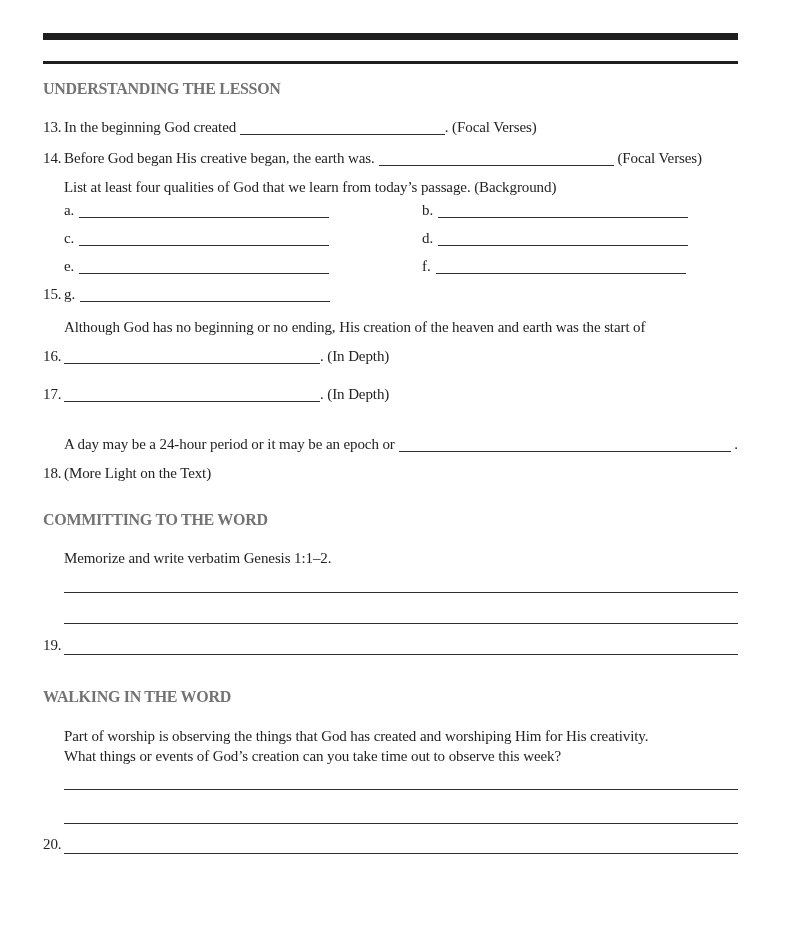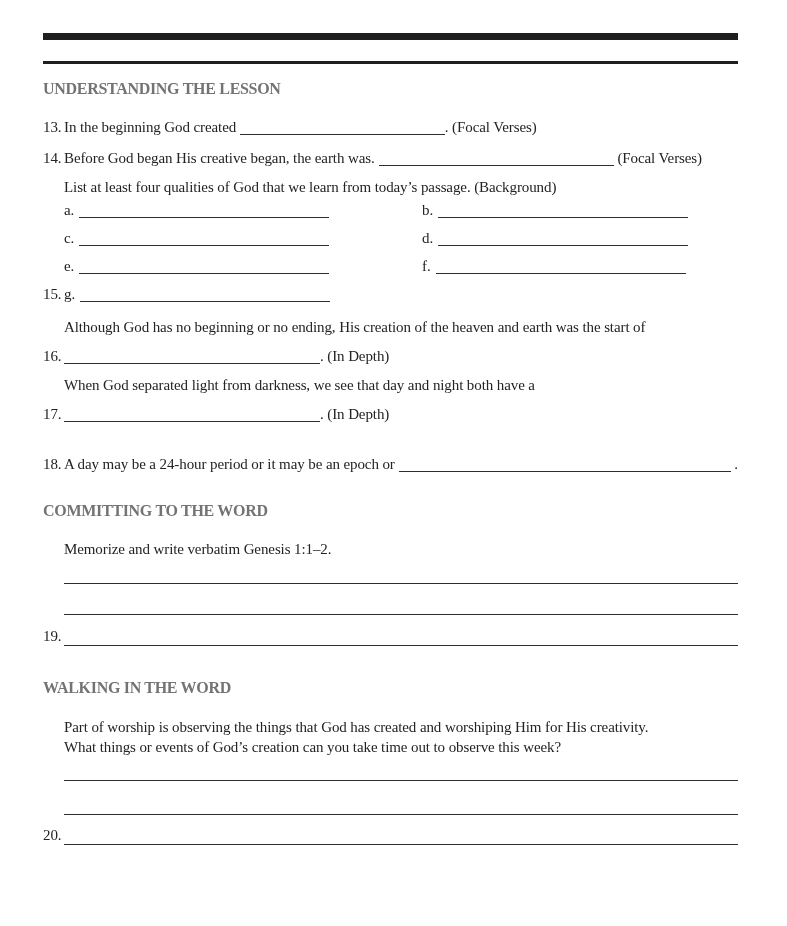--- a/index.html
+++ b/index.html
@@ -112,33 +112,33 @@
       <span class="q-num">16.</span>
       <div class="q-body">
         <div>Although God has no beginning or no ending, His creation of the heaven and earth was the start of</div>
         <div class="mt9"><span class="blank w256"></span><span>. (In Depth)</span></div>
       </div>
     </div>
 
     <div class="q mt9">
       <span class="q-num">17.</span>
       <div class="q-body">
-        <div>When God separated light from darkness, we see that day and night both have a</div>
         <div class="mt9"><span class="blank w256"></span><span>. (In Depth)</span></div>
       </div>
     </div>
 
     <div class="q mt12">
       <span class="q-num">18.</span>
       <div class="q-body">
         <div class="fillrow">
           <span class="txt">A day may be a 24-hour period or it may be an epoch or</span>
           <span class="fill"></span>
           <span class="tail">.</span>
         </div>
+        <div class="mt9">(More Light on the Text)</div>
       </div>
     </div>
 
     <h2 class="sec mt29">COMMITTING TO THE WORD</h2>
 
     <div class="q mt20">
       <span class="q-num">19.</span>
       <div class="q-body">
         <div>Memorize and write verbatim Genesis 1:1–2.</div>
         <div class="ansline h24"></div>

